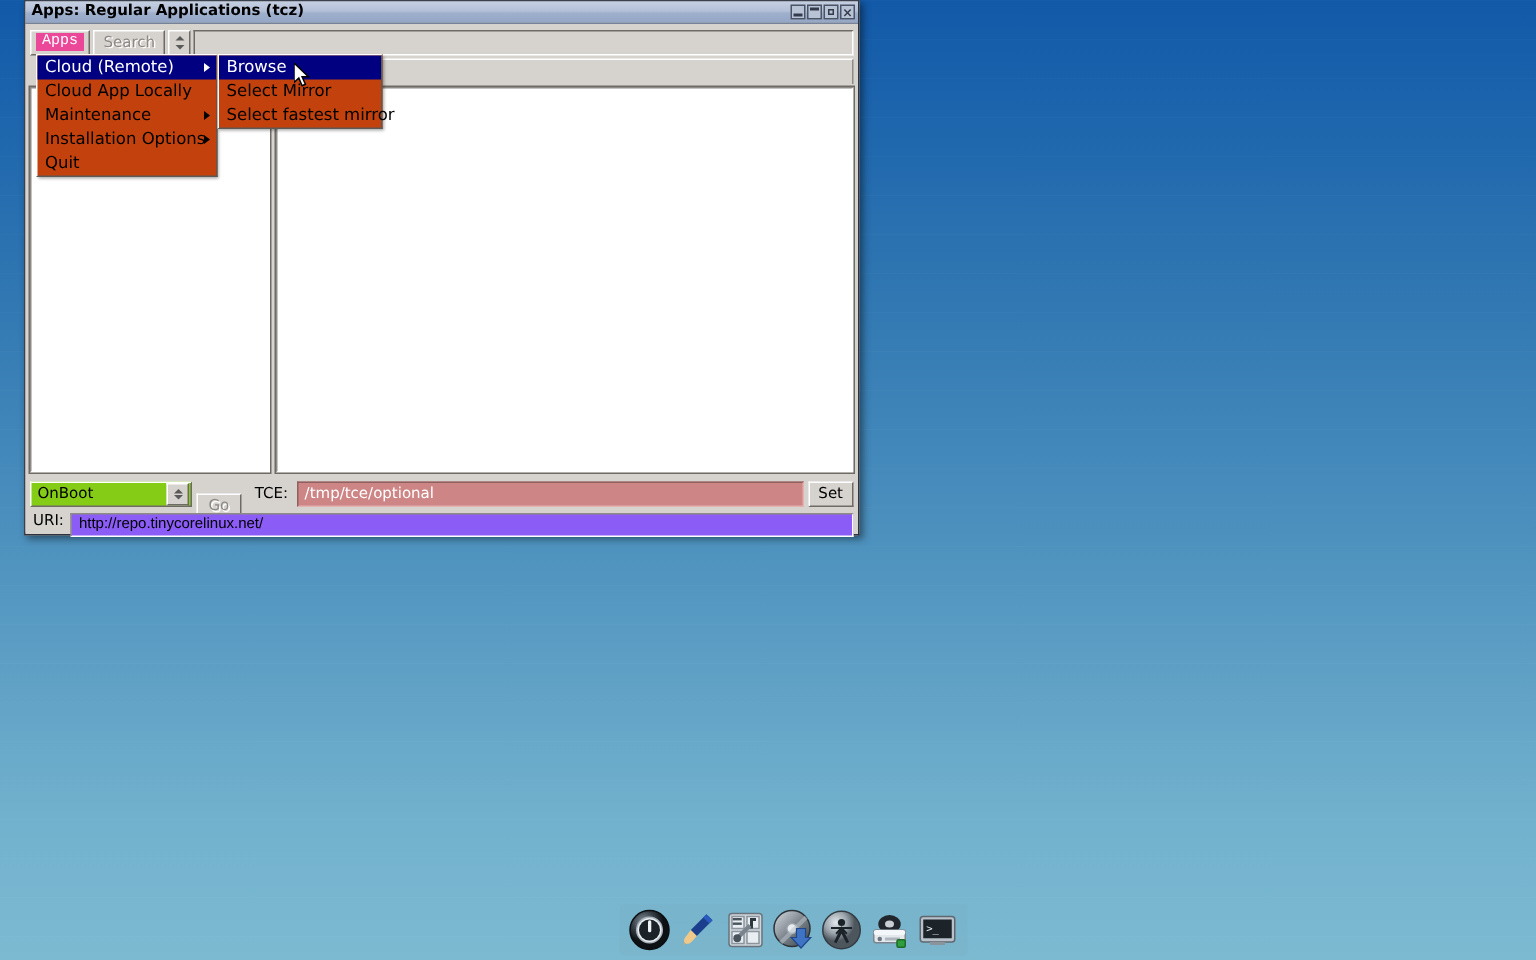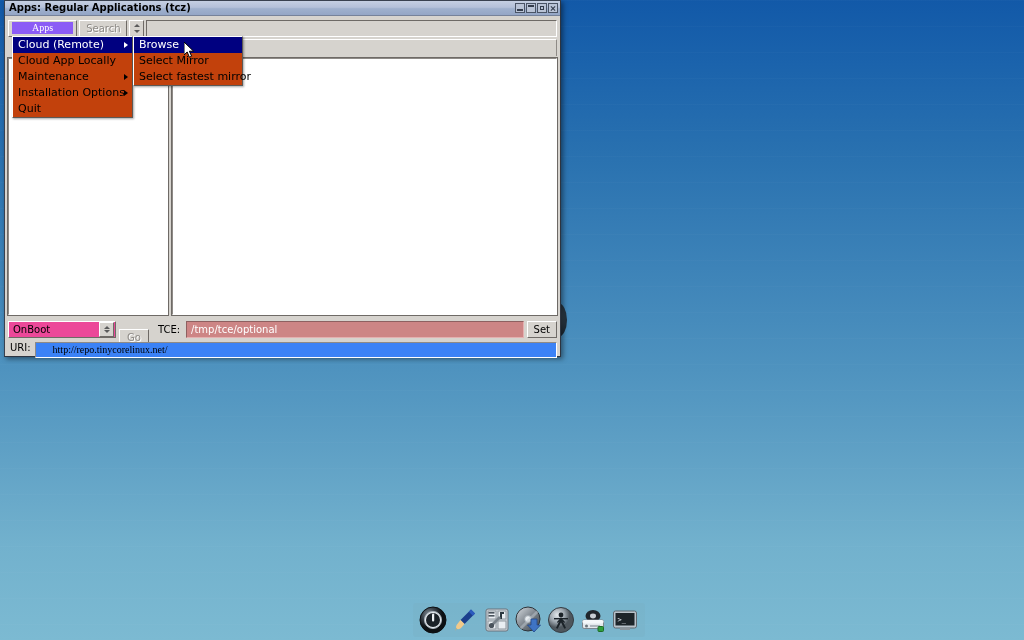--- a/index.html
+++ b/index.html
@@ -30,21 +30,21 @@
     background: repeating-linear-gradient(to bottom,
       rgba(255,255,255,0.018) 0px,
       rgba(255,255,255,0.018) 1px,
       rgba(0,0,0,0.0) 1px,
       rgba(0,0,0,0.0) 26px);
     pointer-events: none;
   }
 
   
   #appwin {
-    position: absolute; left: 4px; top: 0;
+    position: absolute; left: 16px; top: 0;
     width: 557px; height: 357px;
     background: #d6d3ce;
     border: 1px solid #39414f;
     border-right-color: #2d3440;
     border-bottom-color: #2d3440;
     box-shadow: 2px 2px 5px rgba(0,0,0,0.45);
     z-index: 10;
   }
   #titlebar {
     height: 15px;
@@ -112,26 +112,26 @@
     background: #d6d3ce;
     border: 1px solid #ffffff;
     border-right-color: #6e6a66;
     border-bottom-color: #6e6a66;
     padding: 1px 3px;
     height: 17px;
     cursor: pointer;
   }
   #appsbtn span {
     display:block;
-    background: #8b5cf6;
+    background: #ec4899;
     color: #fff;
     font-size: 10px;
     line-height: 12px;
-    padding: 0 20px;
-    font-family: Liberation Serif, serif;
+    padding: 0 4px;
+    font-family: Liberation Mono, monospace;
   }
   #searchbtn {
     color: #8d8a86;
     text-shadow: 1px 1px 0 #fff;
   }
   .spinner {
     width: 15px; height: 17px;
     background: #d6d3ce;
     border: 1px solid #ffffff;
     border-right-color: #6e6a66;
@@ -205,21 +205,21 @@
 
   
   #bottombar {
     display: flex; align-items: center;
     gap: 3px;
     height: 19px;
     margin-top: 5px;
   }
   #onbootsel {
     width: 108px; height: 17px;
-    background: #ec4899;
+    background: #84cc16;
     border: 1px solid #ffffff;
     border-right-color: #6e6a66;
     border-bottom-color: #6e6a66;
     display: flex; align-items: center;
     padding-left: 4px;
     font-size: 10px;
     cursor: pointer;
     position: relative;
     font-family: "DejaVu Sans", "Liberation Sans", sans-serif;
   }
@@ -245,30 +245,30 @@
 
   #uribar {
     display: flex; align-items: flex-start;
     height: 17px;
     margin-top: 3px;
     gap: 4px;
   }
   #urilabel { font-size: 10px; color:#000; padding-left:2px;}
   #urifield {
     flex: 1; height: 16px;
-    background: #3b82f6;
+    background: #8b5cf6;
     border: 1px solid #8e8a86;
     border-right-color: #ffffff;
     border-bottom-color: #ffffff;
     font-size: 10px;
     line-height: 14px;
-    padding: 0 17px;
+    padding: 0 5px;
     color: #000;
     cursor: text;
-    font-family: Liberation Serif, serif;
+    font-family: Liberation Sans, sans-serif;
   }
 
   
   .menu {
     position: absolute;
     background: #c2410c;
     border: 1px solid #ffffff;
     border-right-color: #5d5955;
     border-bottom-color: #5d5955;
     box-shadow: 1px 1px 2px rgba(0,0,0,0.35);

